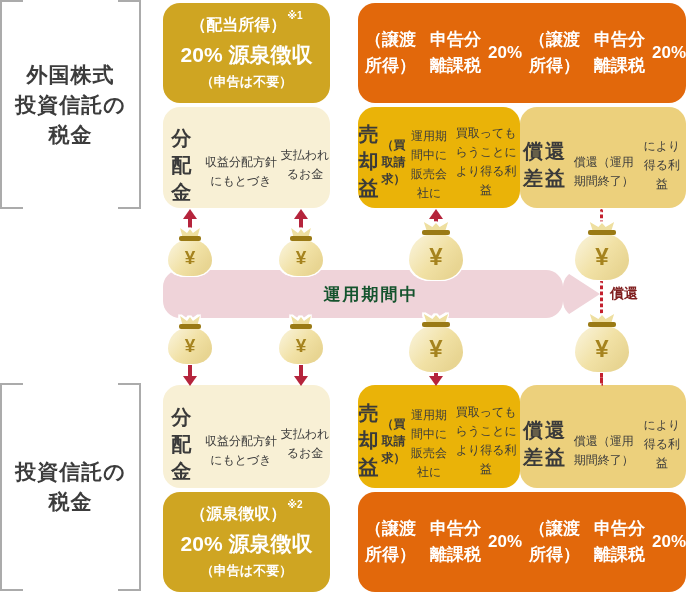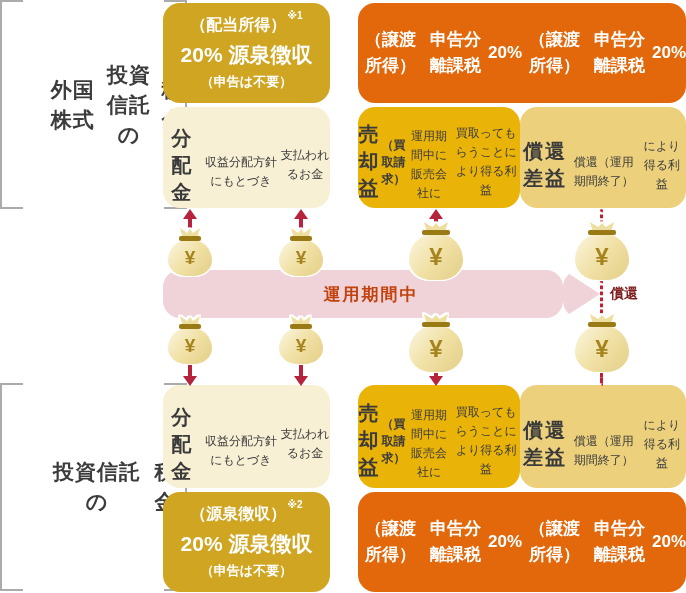--- a/index.html
+++ b/index.html
@@ -7,21 +7,21 @@
     position:relative; width:686px; height:593px; overflow:hidden;
     font-family:"Liberation Sans","DejaVu Sans",sans-serif;
     background:#ffffff; color:#3c3c3c;
   }
   .abs { position:absolute;border-radius:17px; }
 
   
   .bracket-box {
     position:absolute; background:#fff;
     border-left:2px solid #ababab; border-right:2px solid #ababab;
-    display:flex; flex-direction:row; justify-content:center; align-items:center;padding-left:46px;
+    display:flex; flex-direction:column; justify-content:center; align-items:center;
   }
   .corner { position:absolute; width:23px; height:2px; background:#ababab; }
   .c-tl{top:0;left:-2px} .c-tr{top:0;right:-2px} .c-bl{bottom:0;left:-2px} .c-br{bottom:0;right:-2px}
   .side-label { font-size:21px; line-height:30px; font-weight:600; color:#3c3c3c;
     letter-spacing:1px; text-align:center; }
 
   
   .tax-head { display:flex; flex-direction:column; justify-content:center; align-items:center;
     text-align:center; color:#fff; font-weight:bold; }
   .gold   { background:#cfa522; }
@@ -40,21 +40,21 @@
   .cream-mid   { background:#eab308; }
   .tan         { background:#ecd07c; }
   .info-title { font-size:20px; font-weight:bold; color:#3a3a3a; letter-spacing:2px; }
   .info-sub   { font-size:12px; font-weight:bold; color:#3a3a3a; margin-top:2px; }
   .info-desc  { font-size:12px; line-height:19px; color:#3c3c3c; }
 
   
   .band { background:#efd3d9; display:flex; align-items:center; justify-content:center; z-index:1; }
   .band-tip { width:0; height:0; border-top:24px solid transparent;
     border-bottom:24px solid transparent; border-left:37px solid #efd3d9; z-index:1; }
-  .band-label { font-size:17px; font-weight:bold; color:#c2410c; letter-spacing:2px; padding-left:16px; }
+  .band-label { font-size:17px; font-weight:bold; color:#14532d; letter-spacing:2px; padding-left:16px; }
   .redeem-label { font-size:14px; font-weight:600; color:#7f1d1d;font-family:Liberation Serif, serif; }
 
   
   .rarrow { z-index:2; width:14px; display:flex; flex-direction:column; align-items:center; }
   .head-up { width:0;height:0;border-left:7px solid transparent;border-right:7px solid transparent;
     border-bottom:10px solid #b5243c; }
   .head-down { width:0;height:0;border-left:7px solid transparent;border-right:7px solid transparent;
     border-top:10px solid #b5243c; }
   .stem { width:4px; background:#b5243c; }
 

